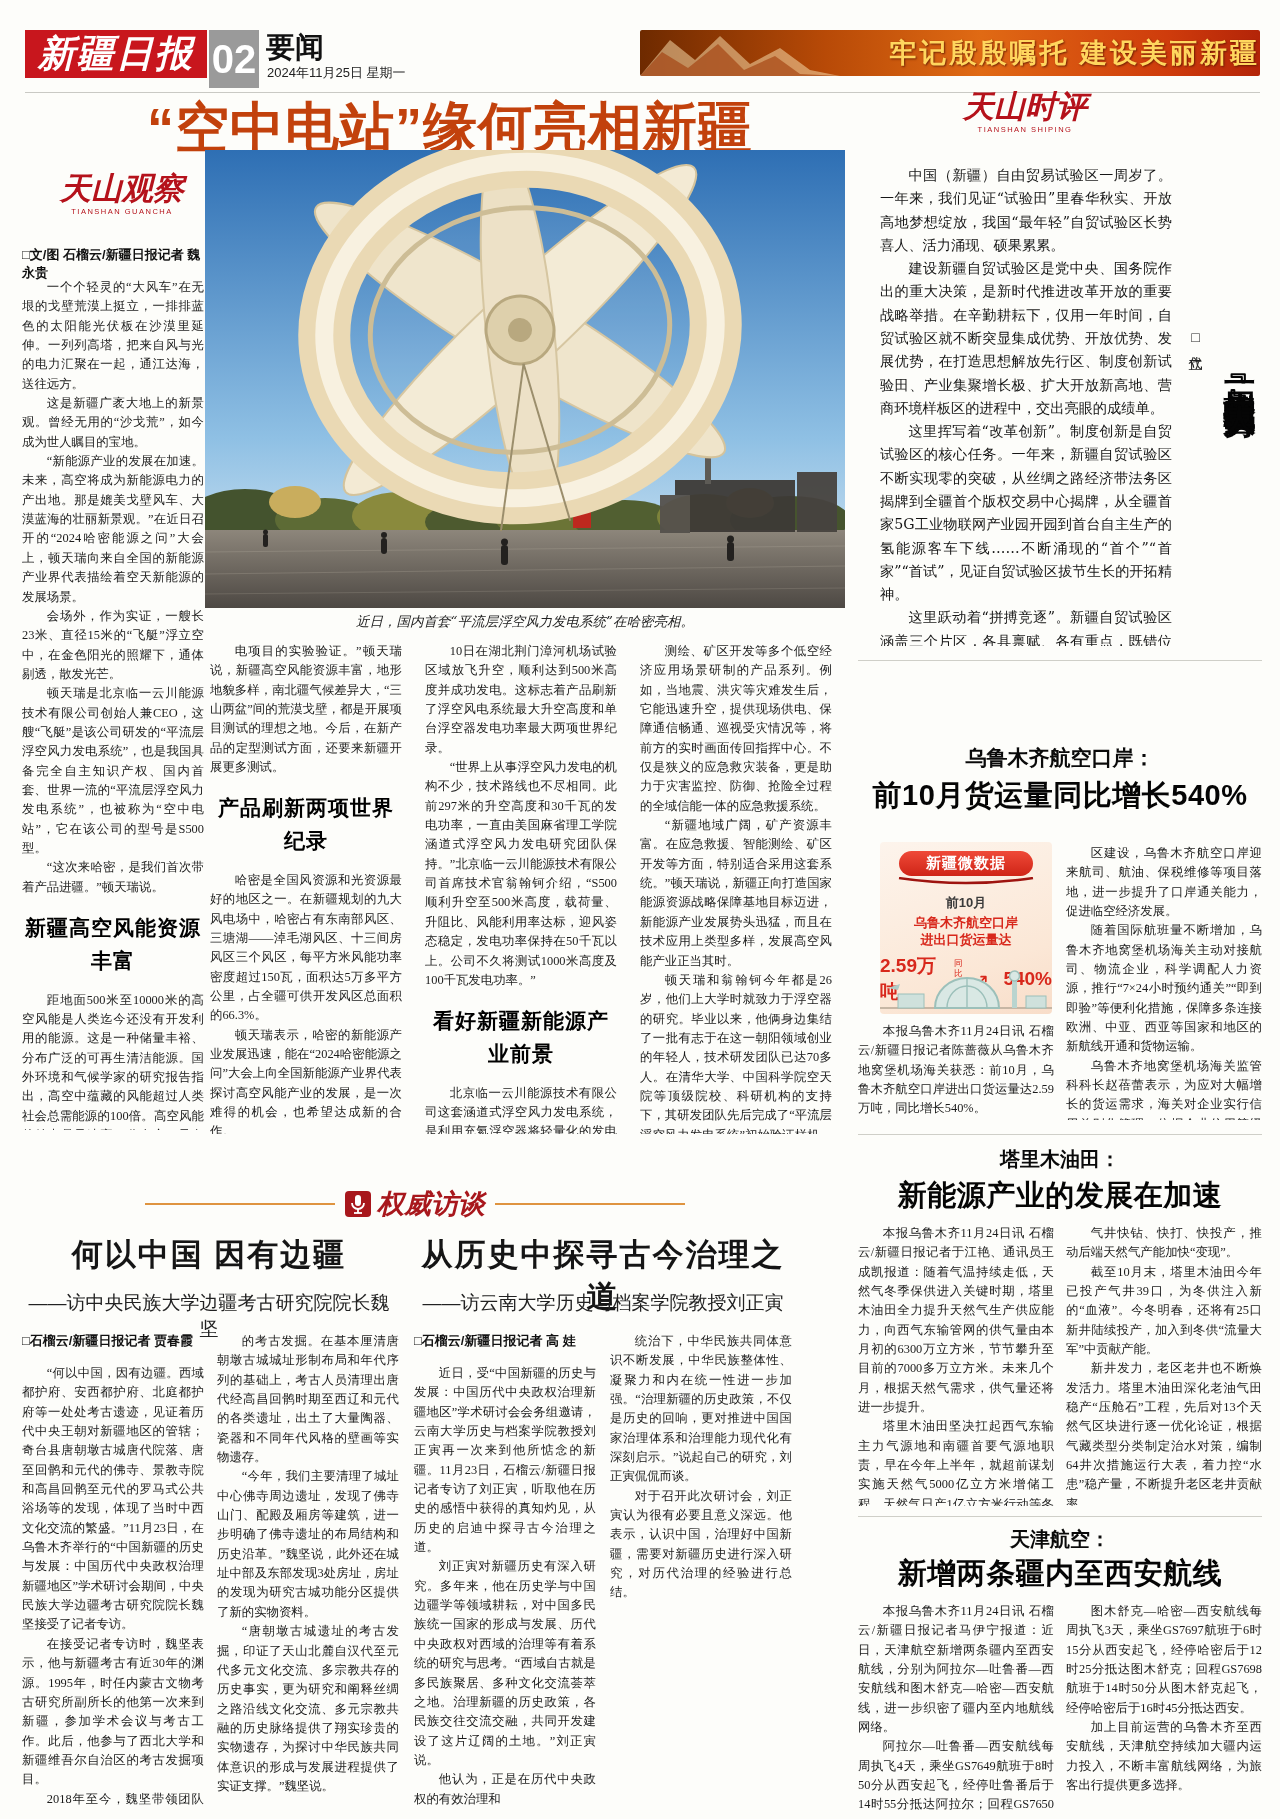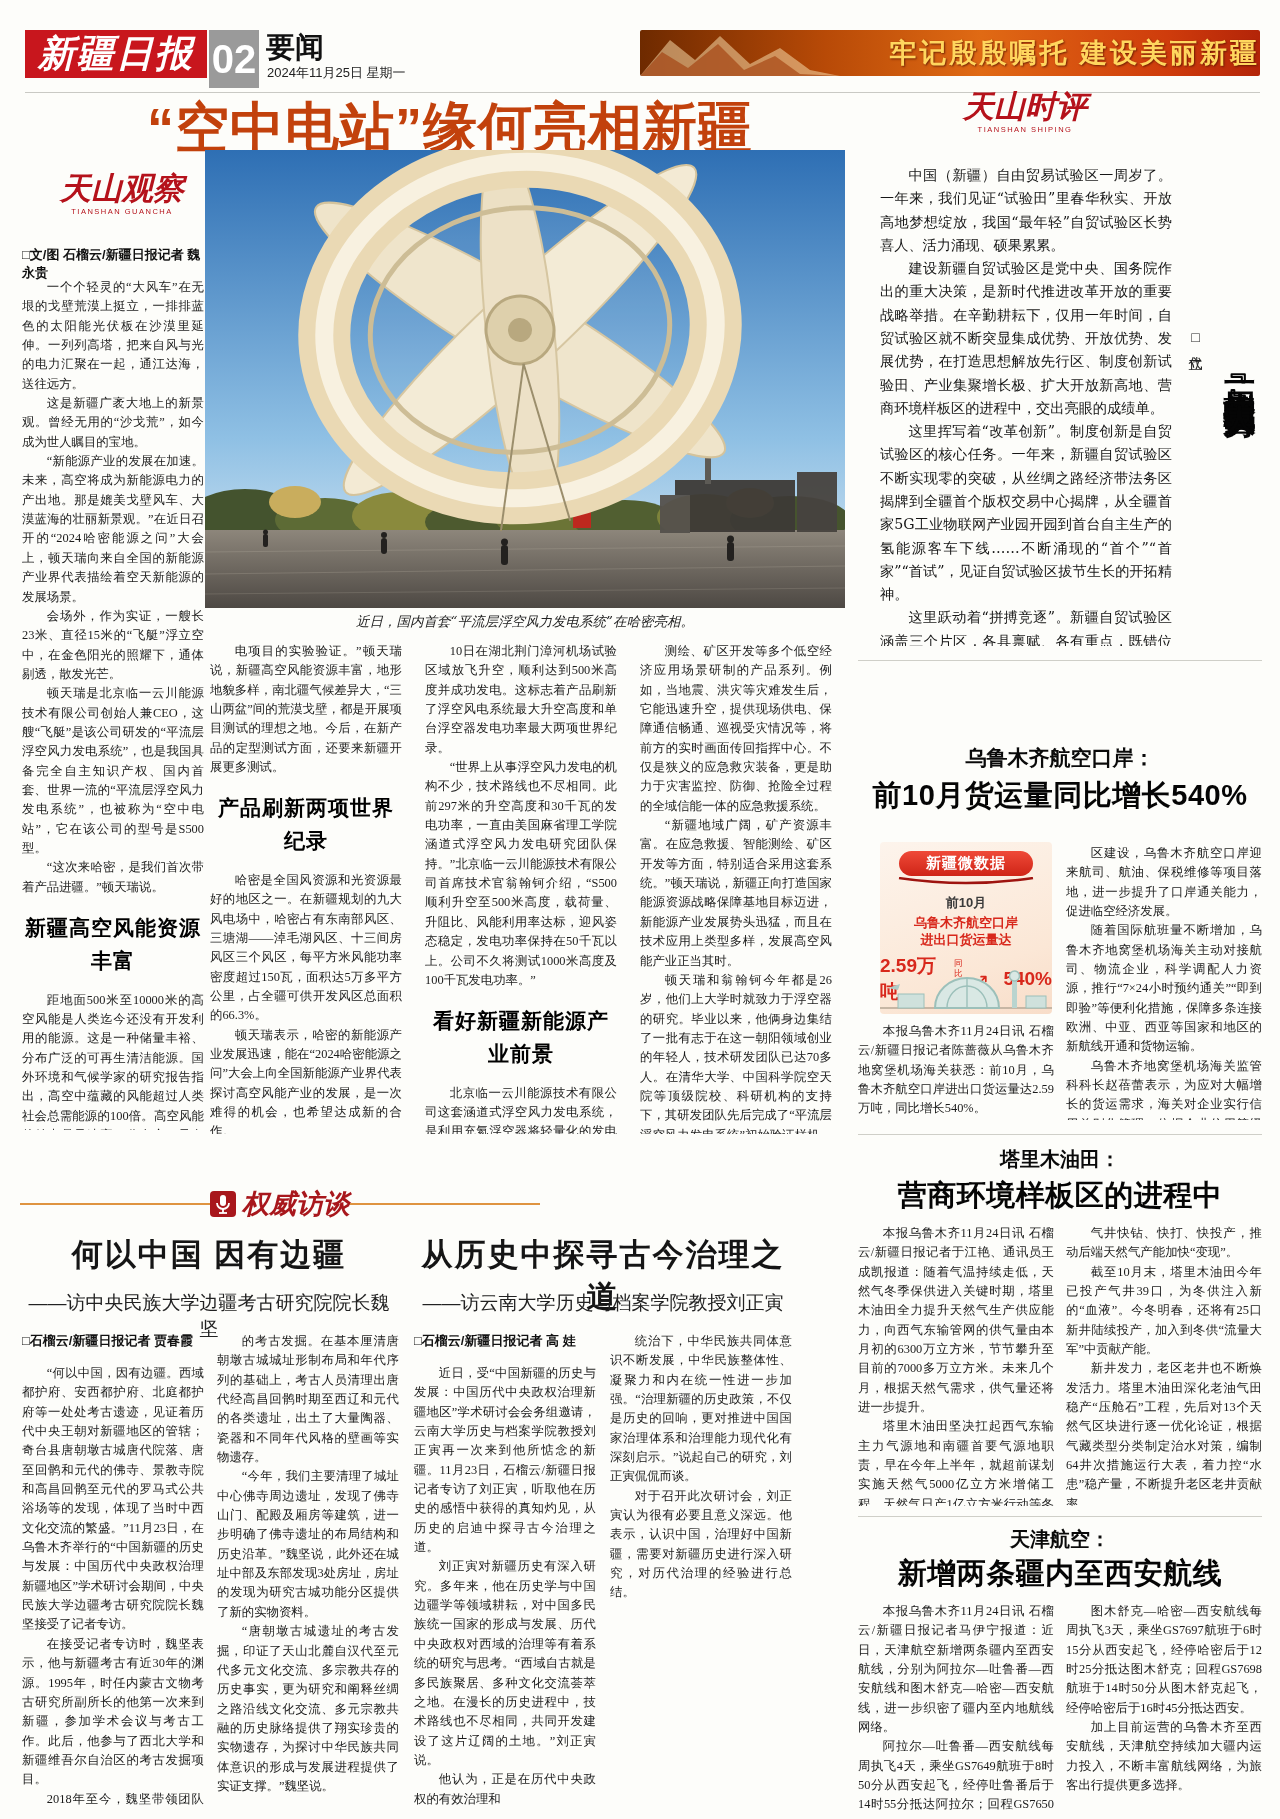--- a/index.html
+++ b/index.html
@@ -59,21 +59,21 @@
              display:flex;align-items:center;justify-content:center;letter-spacing:1px;}
   .info-period{text-align:center;font-size:13px;font-weight:bold;color:#3a3a3a;margin-top:8px;}
   .info-desc{text-align:center;font-size:13px;font-weight:900;color:#d8281c;line-height:1.3;margin-top:3px;}
   .info-valrow{display:flex;align-items:center;justify-content:center;gap:13px;margin-top:4px;}
   .info-val{font-size:19px;font-weight:900;color:#d8281c;}
   .info-yoylab{font-size:8.5px;color:#d8281c;line-height:1.15;text-align:center;}
   .info-yoy{font-size:19px;font-weight:900;color:#d8281c;}
   .info-air{position:absolute;bottom:0;left:0;width:100%;height:56px;}
 
   
-  .iv-banner{left:20px;top:1186px;width:790px;display:flex;align-items:center;justify-content:flex-start;gap:0;}
+  .iv-banner{left:20px;top:1186px;width:790px;display:flex;align-items:center;justify-content:center;gap:10px;}
   .iv-line{width:190px;border-top:2px solid #df9440;}
   .iv-logo{display:flex;align-items:center;gap:6px;}
   .iv-logo-text{color:#a8171c;font-family:"DejaVu Serif",serif;font-style:italic;font-weight:bold;font-size:27px;}
   .iv-head{text-align:center;font-size:31px;font-weight:700;color:#151515;letter-spacing:2px;}
   .iv-dek{text-align:center;font-size:19px;color:#222;}
 </style>
 </head>
 <body>
 
 <div class="page">
@@ -260,21 +260,21 @@
   </div>
   <div class="col" style="left:1066px;top:844px;width:196px;height:276px;">
     <p>区建设，乌鲁木齐航空口岸迎来航司、航油、保税维修等项目落地，进一步提升了口岸通关能力，促进临空经济发展。</p>
     <p>随着国际航班量不断增加，乌鲁木齐地窝堡机场海关主动对接航司、物流企业，科学调配人力资源，推行“7×24小时预约通关”“即到即验”等便利化措施，保障多条连接欧洲、中亚、西亚等国家和地区的新航线开通和货物运输。</p>
     <p>乌鲁木齐地窝堡机场海关监管科科长赵蓓蕾表示，为应对大幅增长的货运需求，海关对企业实行信用差别化管理，依据企业信用等级给予不同的通关便利。信用良好的企业能享受到优先查验、快速放行等优待，有效激励企业诚信经营，同时加快了货物通关速度。</p>
   </div>
 
   <div class="abs rdiv" style="top:1134px;"></div>
 
   <div class="abs kicker" style="left:858px;top:1146px;width:404px;font-size:20px;">塔里木油田：</div>
-  <div class="abs bighead" style="left:858px;top:1176px;width:404px;">营商环境样板区的进程中</div>
+  <div class="abs bighead" style="left:858px;top:1176px;width:404px;">新能源产业的发展在加速</div>
   <div class="col" style="left:858px;top:1224px;width:196px;height:282px;">
     <p>本报乌鲁木齐11月24日讯 石榴云/新疆日报记者于江艳、通讯员王成凯报道：随着气温持续走低，天然气冬季保供进入关键时期，塔里木油田全力提升天然气生产供应能力，向西气东输管网的供气量由本月初的6300万立方米，节节攀升至目前的7000多万立方米。未来几个月，根据天然气需求，供气量还将进一步提升。</p>
     <p>塔里木油田坚决扛起西气东输主力气源地和南疆首要气源地职责，早在今年上半年，就超前谋划实施天然气5000亿立方米增储工程、天然气日产1亿立方米行动等冬季保供项目。目前，塔里木油田博孜、大北主力建产区今年平均钻井周期缩短20%以上，让天然</p>
   </div>
   <div class="col" style="left:1066px;top:1224px;width:196px;height:282px;">
     <p>气井快钻、快打、快投产，推动后端天然气产能加快“变现”。</p>
     <p>截至10月末，塔里木油田今年已投产气井39口，为冬供注入新的“血液”。今冬明春，还将有25口新井陆续投产，加入到冬供“流量大军”中贡献产能。</p>
     <p>新井发力，老区老井也不断焕发活力。塔里木油田深化老油气田稳产“压舱石”工程，先后对13个天然气区块进行逐一优化论证，根据气藏类型分类制定治水对策，编制64井次措施运行大表，着力控“水患”稳产量，不断提升老区老井贡献率。</p>
 
   </div>
@@ -320,21 +320,21 @@
     <p>在接受记者专访时，魏坚表示，他与新疆考古有近30年的渊源。1995年，时任内蒙古文物考古研究所副所长的他第一次来到新疆，参加学术会议与考古工作。此后，他参与了西北大学和新疆维吾尔自治区的考古发掘项目。</p>
     <p>2018年至今，魏坚带领团队与新疆文物考古研究所合作，对奇台县唐朝墩古城遗址进行了连续7年</p>
   </div>
   <div class="col" style="left:217px;top:1332px;width:182px;height:478px;">
     <p>的考古发掘。在基本厘清唐朝墩古城城址形制布局和年代序列的基础上，考古人员清理出唐代经高昌回鹘时期至西辽和元代的各类遗址，出土了大量陶器、瓷器和不同年代风格的壁画等实物遗存。</p>
     <p>“今年，我们主要清理了城址中心佛寺周边遗址，发现了佛寺山门、配殿及厢房等建筑，进一步明确了佛寺遗址的布局结构和历史沿革。”魏坚说，此外还在城址中部及东部发现3处房址，房址的发现为研究古城功能分区提供了新的实物资料。</p>
     <p>“唐朝墩古城遗址的考古发掘，印证了天山北麓自汉代至元代多元文化交流、多宗教共存的历史事实，更为研究和阐释丝绸之路沿线文化交流、多元宗教共融的历史脉络提供了翔实珍贵的实物遗存，为探讨中华民族共同体意识的形成与发展进程提供了实证支撑。”魏坚说。</p>
   </div>
   <div class="col" style="left:414px;top:1364px;width:182px;height:446px;">
     <p>近日，受“中国新疆的历史与发展：中国历代中央政权治理新疆地区”学术研讨会会务组邀请，云南大学历史与档案学院教授刘正寅再一次来到他所惦念的新疆。11月23日，石榴云/新疆日报记者专访了刘正寅，听取他在历史的感悟中获得的真知灼见，从历史的启迪中探寻古今治理之道。</p>
-    <p>刘正寅对新疆历史有深入研究。多年来，他在历史学与中国边疆学等领域耕耘，对中国多民族统一国家的形成与发展、历代中央政权对西域的治理等有着系统的研究与思考。“西域自古就是多民族聚居、多种文化交流荟萃之地。在漫长的历史进程中，技术路线也不尽相同，共同开发建设了这片辽阔的土地。”刘正寅说。</p>
+    <p>刘正寅对新疆历史有深入研究。多年来，他在历史学与中国边疆学等领域耕耘，对中国多民族统一国家的形成与发展、历代中央政权对西域的治理等有着系统的研究与思考。“西域自古就是多民族聚居、多种文化交流荟萃之地。治理新疆的历史政策，各民族交往交流交融，共同开发建设了这片辽阔的土地。”刘正寅说。</p>
     <p>他认为，正是在历代中央政权的有效治理和</p>
   </div>
   <div class="col" style="left:610px;top:1332px;width:182px;height:478px;">
     <p>统治下，中华民族共同体意识不断发展，中华民族整体性、凝聚力和内在统一性进一步加强。“治理新疆的历史政策，不仅是历史的回响，更对推进中国国家治理体系和治理能力现代化有深刻启示。”说起自己的研究，刘正寅侃侃而谈。</p>
     <p>对于召开此次研讨会，刘正寅认为很有必要且意义深远。他表示，认识中国，治理好中国新疆，需要对新疆历史进行深入研究，对历代治理的经验进行总结。</p>
   </div>
 
 </div>
 
 </body></html>

